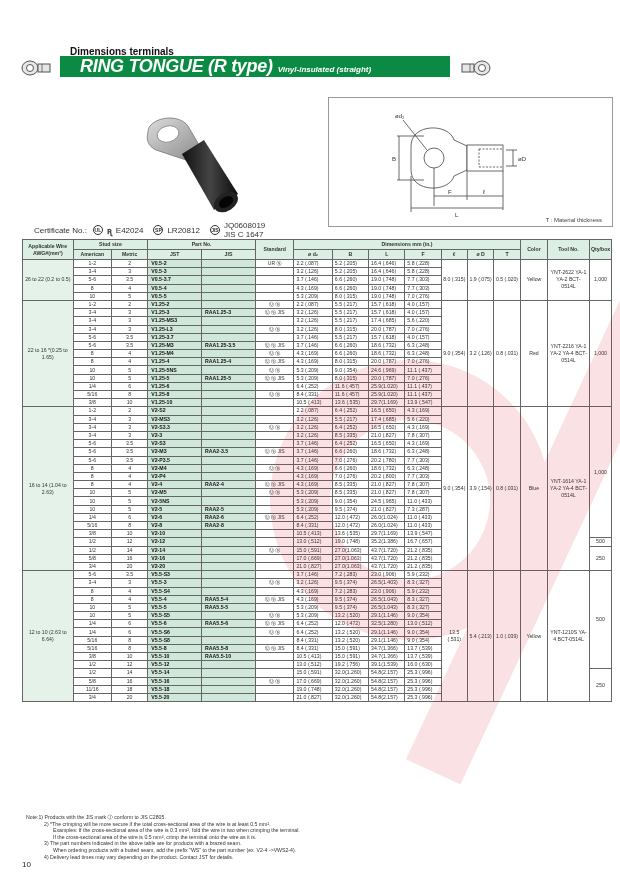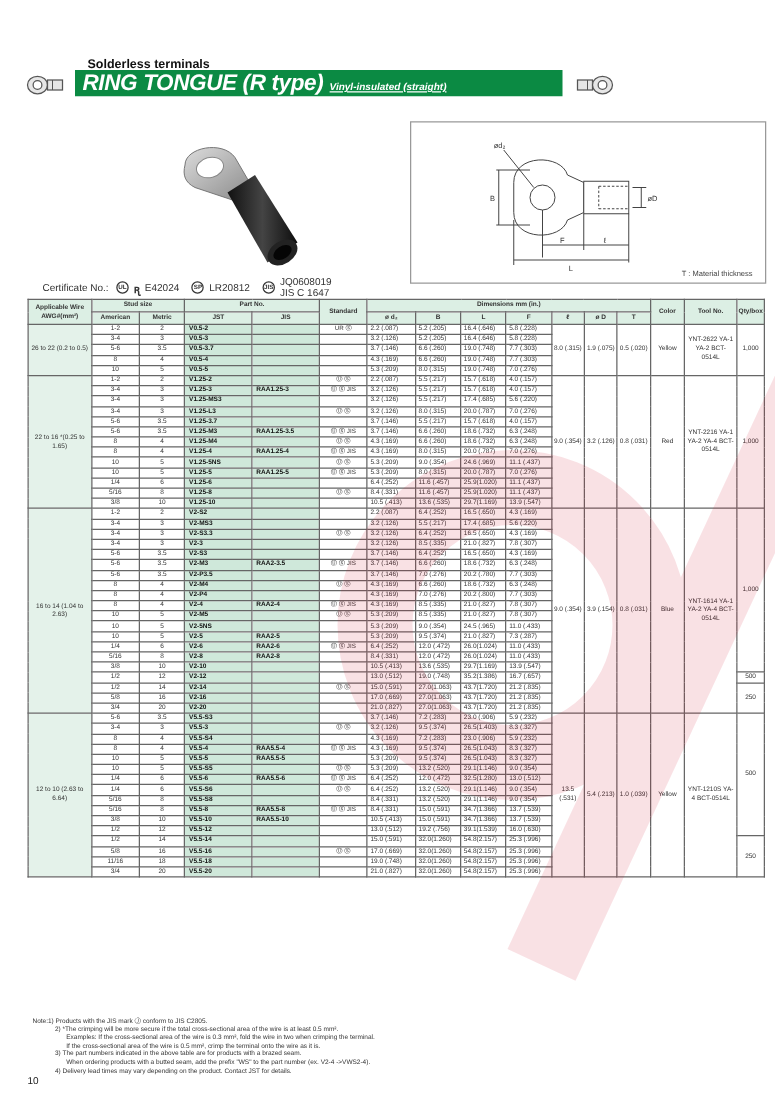--- a/index.html
+++ b/index.html
@@ -1,22 +1,22 @@
 <!DOCTYPE html>
 <html><head>
 <meta charset="utf-8">
 <style>
   * { box-sizing: border-box; margin: 0; padding: 0; }
   html, body { width: 620px; height: 877px; background: #ffffff; overflow: hidden; }
   body { font-family: "Liberation Sans", sans-serif; color: #222; position: relative; }
 
   .subtitle { position: absolute; left: 70px; top: 46px; font-size: 10px; font-weight: bold; color: #111; }
-  .title-bar { position: absolute; left: 60px; top: 56px; width: 390px; height: 21px; background: #0b8a43; color: #fff; padding-left: 6px; display: flex; align-items: baseline; }
+  .title-bar { position: absolute; left: 60px; top: 56px; width: 390px; height: 21px; background: #0b8a43; color: #fff; padding-left: 20px; display: flex; align-items: baseline; }
   .title-main { font-size: 18px; font-weight: bold; font-style: italic; line-height: 21px; letter-spacing: -0.3px; }
-  .title-sub { font-size: 8px; font-weight: bold; font-style: italic; margin-left: 5px; text-decoration: underline; }
+  .title-sub { font-size: 8px; font-weight: bold; font-style: italic; margin-left: 5px; }
   .ring-icon { position: absolute; top: 60px; width: 40px; height: 16px; }
   .ring-icon.left { left: 20px; }
   .ring-icon.right { left: 452px; }
 
   .photo { position: absolute; left: 130px; top: 110px; width: 130px; height: 110px; }
   .drawing-box { position: absolute; left: 328px; top: 97px; width: 285px; height: 130px; border: 1px solid #999; background: #fff; }
   .drawing-caption { position: absolute; right: 10px; bottom: 3px; font-size: 6px; color: #444; }
 
   .cert { position: absolute; left: 22px; top: 221px; font-size: 8px; color: #333; display: flex; align-items: center; gap: 4px; }
   .cert .lbl { margin-right: 2px; margin-left: 12px; }
@@ -36,21 +36,21 @@
   .notes { position: absolute; left: 26px; top: 814px; font-size: 5.2px; color: #333; line-height: 6.6px; }
   .notes .indent { padding-left: 27px; }
   .notes .num { padding-left: 18px; }
   .page-num { position: absolute; left: 22px; top: 860px; font-size: 8px; color: #222; }
 
   .watermark { position: absolute; left: 240px; top: 200px; width: 380px; height: 600px; pointer-events: none; opacity: 0.12; }
 </style>
 </head>
 <body>
 
-<div class="subtitle">Solderless  terminals</div>
+<div class="subtitle">Dimensions  terminals</div>
 
 <svg class="ring-icon left" viewBox="0 0 40 16">
   <ellipse cx="10" cy="8" rx="8" ry="7" fill="#e6e6e6" stroke="#555" stroke-width="1"></ellipse>
   <circle cx="10" cy="8" r="3.5" fill="#fff" stroke="#555" stroke-width="1"></circle>
   <rect x="18" y="4" width="12" height="8" fill="#e6e6e6" stroke="#555" stroke-width="1"></rect>
   <line x1="22" y1="4" x2="22" y2="12" stroke="#555" stroke-width="0.8"></line>
 </svg>
 
 <div class="title-bar">
   <span class="title-main">RING TONGUE (R type)</span>

